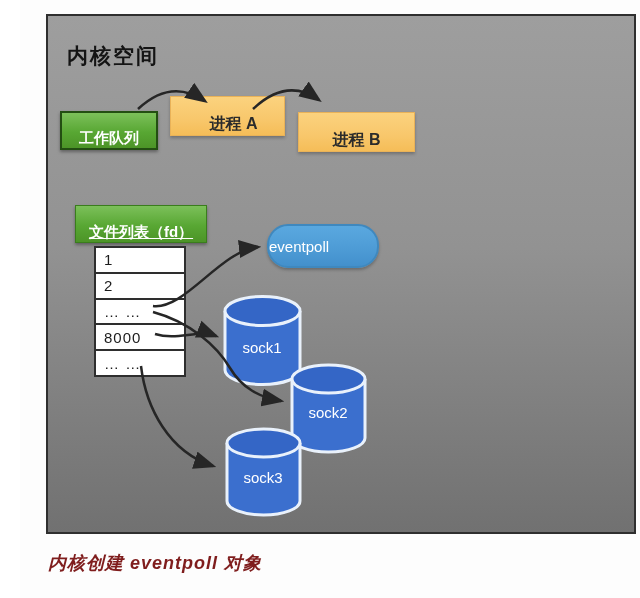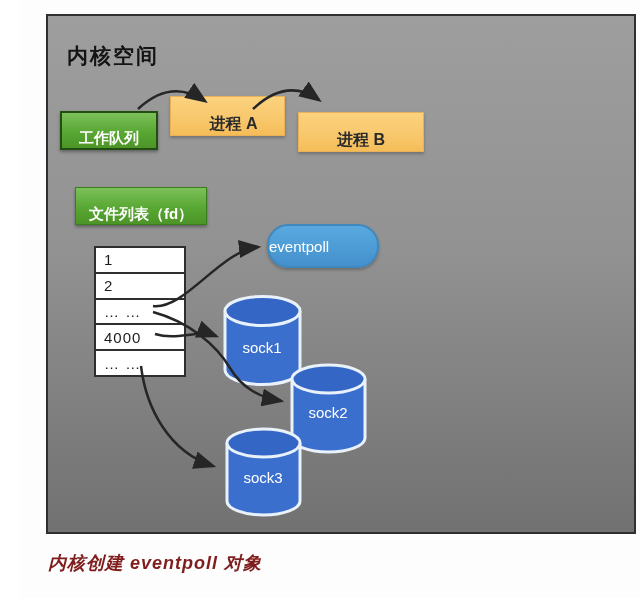--- a/index.html
+++ b/index.html
@@ -22,30 +22,30 @@
     box-sizing:border-box;font-size:15px;
   }
   .green-box{
     background:linear-gradient(180deg,#7cc05a 0%,#58a733 55%,#4c9427 100%);
     color:#ffffff;font-weight:bold;
     border:2px solid #234e12;
     box-shadow:0 2px 3px rgba(0,0,0,0.35);
   }
   .work-queue{left:40px;top:111px;width:98px;height:39px;}
   .file-list-label{
-    left:55px;top:187px;width:132px;height:38px;
-    border:1px solid #3a7d1d;font-size:15px;
+    left:55px;top:205px;width:132px;height:38px;
+    border:1px solid #3a7d1d;font-size:15px;text-decoration:underline;
   }
   .orange-box{
     background:linear-gradient(180deg,#fbd27e 0%,#f8c76b 60%,#f5bd58 100%);
     border:1px solid #e9b258;color:#2b2b2b;font-weight:bold;font-size:16px;
     box-shadow:0 2px 3px rgba(0,0,0,0.25);
   }
   .proc-a{left:150px;top:96px;width:115px;height:40px;padding-left:12px;}
-  .proc-b{left:278px;top:112px;width:126px;height:40px;}
+  .proc-b{left:278px;top:112px;width:117px;height:40px;}
   .eventpoll{
     position:absolute;left:247px;top:224px;width:112px;height:44px;
     border-radius:21px;border:2px solid #3f88be;box-sizing:border-box;
     background:linear-gradient(180deg,#5aa8df 0%,#4e9cd6 55%,#4390cc 100%);
     color:#ffffff;font-size:15px;display:flex;align-items:center;justify-content:flex-start;
     box-shadow:0 2px 3px rgba(0,0,0,0.25);
   }
   .fd-table{
     position:absolute;left:74px;top:246px;width:92px;height:131px;
     background:#ffffff;border:2px solid #2e2e2e;box-sizing:border-box;
@@ -87,21 +87,21 @@
   </div>
 
   <div class="box green-box file-list-label">
     <span>文件列表（fd）</span>
   </div>
 
   <div class="fd-table">
     <div class="fd-row">1</div>
     <div class="fd-row">2</div>
     <div class="fd-row">… …</div>
-    <div class="fd-row">4000</div>
+    <div class="fd-row">8000</div>
     <div class="fd-row">… …</div>
   </div>
 
   <div class="eventpoll">
     <span>eventpoll</span>
   </div>
 
   <svg class="overlay" width="640" height="598" viewBox="0 0 640 598">
     <defs>
       <marker id="ah" viewBox="0 0 10 8" refX="8.5" refY="4" markerWidth="9" markerHeight="7.5" orient="auto">

